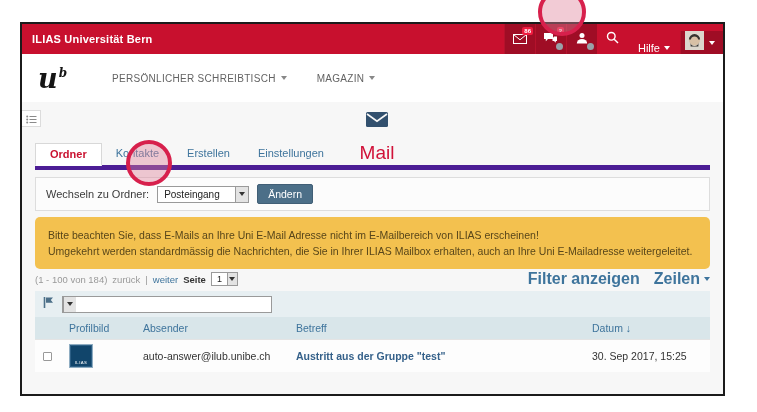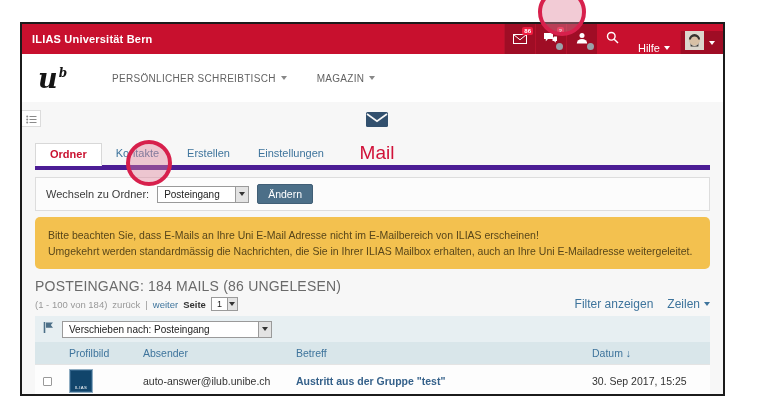--- a/index.html
+++ b/index.html
@@ -86,21 +86,21 @@
     margin-top:6px; background:#f3c14f; border-radius:5px;
     padding:10px 13px; font-size:10.5px; color:#58461a; line-height:16px;
   }
 
   .list-heading { margin-top:9px; font-size:14px; color:#6a6a6a; letter-spacing:.2px; }
 
   .pagerow { display:flex; align-items:center; margin-top:2px; font-size:9.5px; color:#999; gap:5px; height:16px; }
   .pg-link { color:#3e749c; cursor:pointer; }
   .pg-label { color:#333; font-weight:bold; }
   .sel-page { height:14px; font-size:9px; } .sel-page .sel-txt{ padding:0 5px; } .sel-page .sel-arrow{ width:10px; }
-  .view-links { margin-left:auto; display:flex; align-items:center; gap:14px; font-size:12px; }
+  .view-links { margin-left:auto; display:flex; align-items:center; gap:14px; font-size:16px;font-weight:bold; }
   .view-links .vl { color:#3e749c; display:flex; align-items:center; gap:4px; cursor:pointer; }
 
   .cmdrow {
     margin-top:4px; background:#e7eff2; padding:4px 8px;
     display:flex; align-items:center; gap:8px; height:26px;
   }
   .sel-move { width:210px; } .sel-move .sel-txt { flex:1; }
 
   table.mail { width:100%; border-collapse:collapse; font-size:10.5px; }
   table.mail th {
@@ -248,21 +248,20 @@
             </span>
         </div>
         <button class="btn">Ändern</button>
       </div>
 
       <div class="alert">
         <div>Bitte beachten Sie, dass E-Mails an Ihre Uni E-Mail Adresse nicht im E-Mailbereich von ILIAS erscheinen!</div>
         <div>Umgekehrt werden standardmässig die Nachrichten, die Sie in Ihrer ILIAS Mailbox erhalten, auch an Ihre Uni E-Mailadresse weitergeleitet.</div>
       </div>
 
-      <div class="list-heading">POSTEINGANG: 184 MAILS (86 UNGELESEN)</div>
 
       <div class="pagerow">
         <span>(1 - 100 von 184)</span>
         <span>zurück</span>
         <span>|</span>
         <span class="pg-link">weiter</span>
         <span class="pg-label">Seite</span>
         <div class="sel sel-page">
           <span class="sel-txt">1</span>
           <span class="sel-arrow">
@@ -279,21 +278,20 @@
       </div>
 
       <div class="cmdrow">
         <span>
           <svg width="11" height="13" viewBox="0 0 11 13">
               <line x1="1.5" y1="1" x2="1.5" y2="12" stroke="#4c6f88" stroke-width="1.6"></line>
               <path d="M3,1.5 h7 l-2.2,2.6 2.2,2.6 h-7 z" fill="#4c6f88"></path>
             </svg>
         </span>
         <div class="sel sel-move">
-          <span class="sel-txt">Verschieben nach: Posteingang</span>
           <span class="sel-arrow">
               <span class="caret"></span>
             </span>
         </div>
       </div>
 
       <table class="mail">
         <colgroup>
             <col style="width:26px">
             <col style="width:74px">

